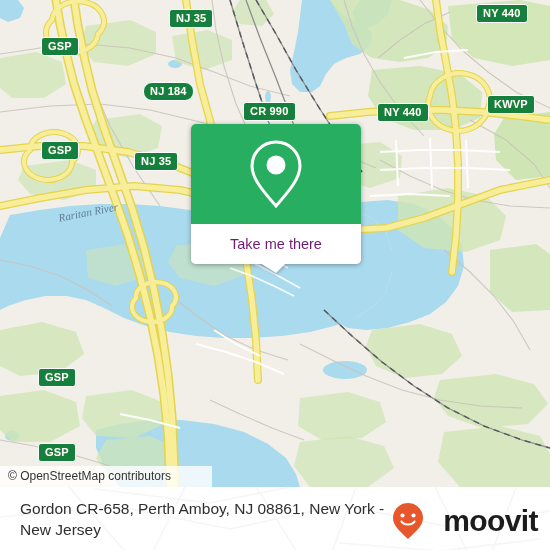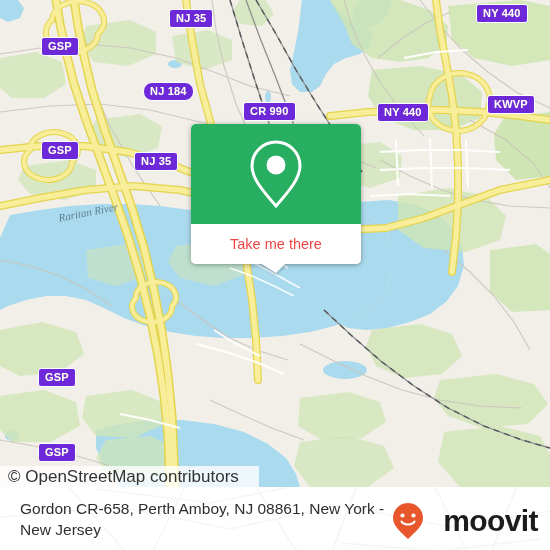--- a/index.html
+++ b/index.html
@@ -33,21 +33,21 @@
   #map-svg {
     position: absolute;
     left: 0;
     top: 0;
   }
 
   
   .shield {
     position: absolute;
     box-sizing: border-box;
-    background: #6d28d9;
+    background: #15803d;
     border: 1.5px solid #ffffff;
     border-radius: 3px;
     color: #ffffff;
     font-family: "Liberation Sans", sans-serif;
     font-weight: bold;
     font-size: 11px;
     line-height: 15px;
     padding: 1px 6px 1px 6px;
     white-space: nowrap;
     letter-spacing: 0.2px;
@@ -89,21 +89,21 @@
     height: 40px;
     background: #ffffff;
     border-radius: 0 0 5px 5px;
     display: flex;
     align-items: center;
     justify-content: center;
     position: relative;
     z-index: 2;
   }
   #popup-foot-label {
-    color: #ef4444;
+    color: #701a75;
     font-size: 14.5px;
     font-family: "Liberation Sans", sans-serif;
   }
   #popup-tail {
     position: absolute;
     left: 50%;
     bottom: -9px;
     margin-left: -16px;
     width: 0;
     height: 0;
@@ -116,21 +116,21 @@
 
   
   #attribution {
     position: absolute;
     left: 0;
     top: 466px;
     height: 21px;
     min-width: 212px;
     background: rgba(255,255,255,0.80);
     color: #333333;
-    font-size: 17px;
+    font-size: 12px;
     line-height: 21px;
     padding: 0 20px 0 8px;
     box-sizing: border-box;
     white-space: nowrap;
   }
 
   
   #footer {
     position: absolute;
     left: 0;

